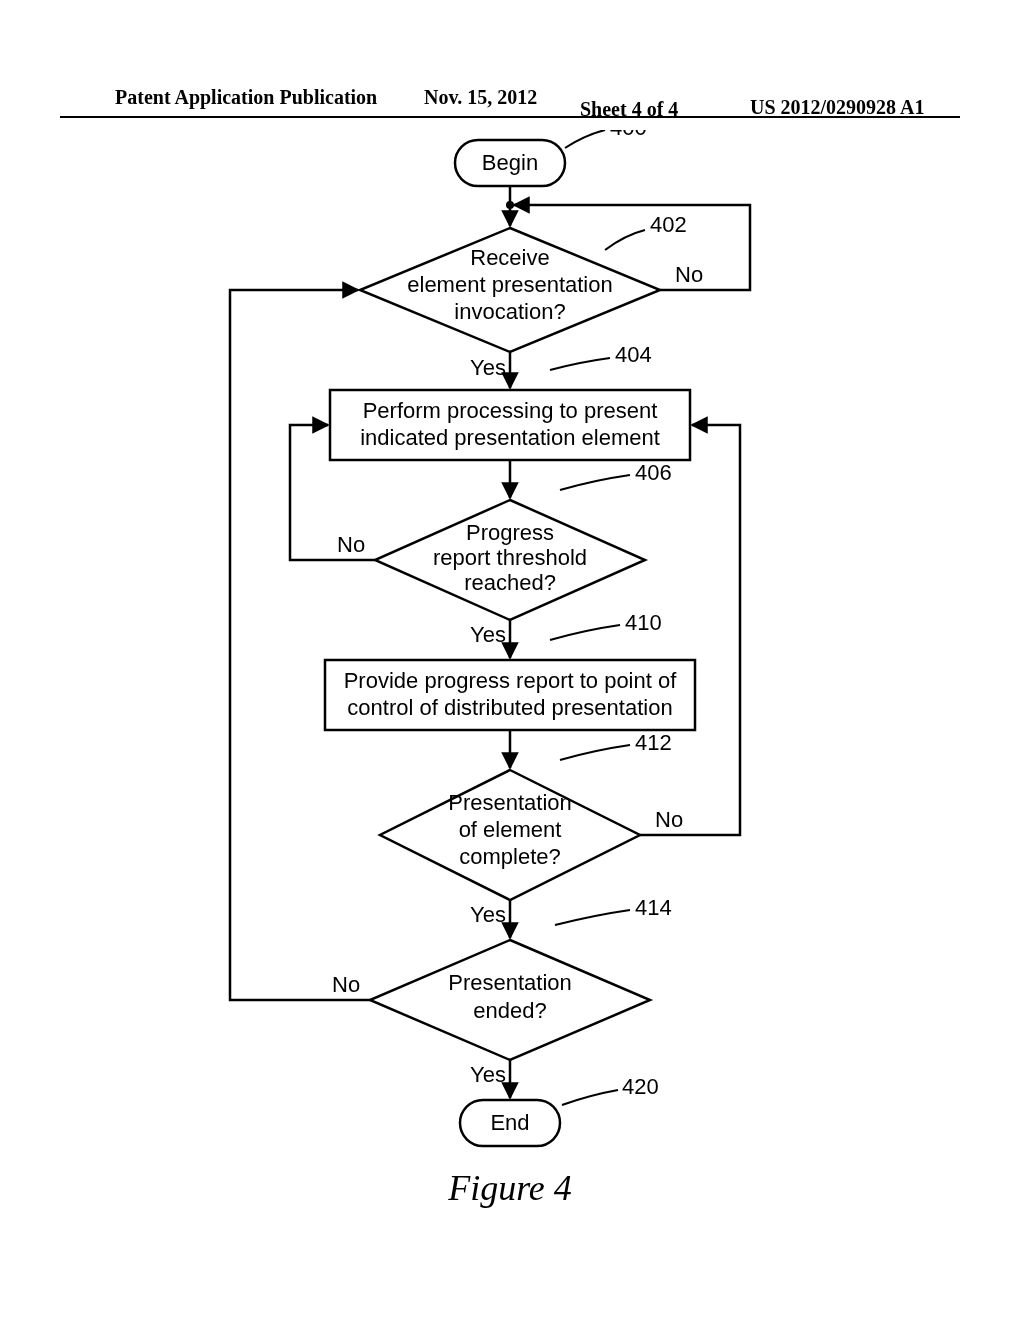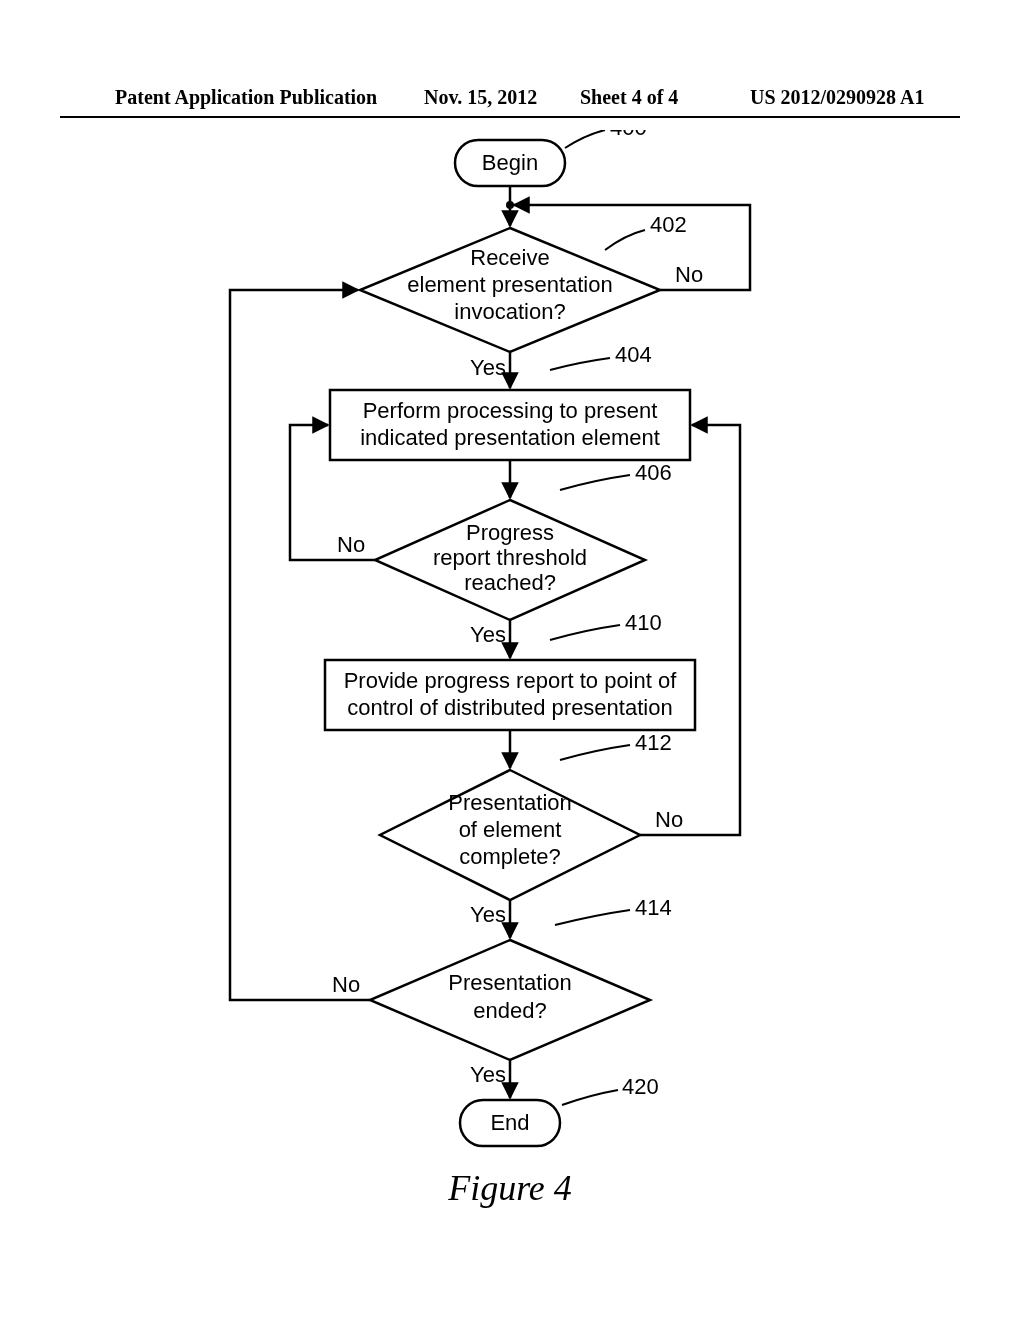--- a/index.html
+++ b/index.html
@@ -15,22 +15,22 @@
     position: absolute;
     top: 86px;
     left: 0;
     width: 1024px;
     font-weight: bold;
     font-size: 20px;
   }
   .header span { position: absolute; }
   .h-left   { left: 115px; text-align: center; }
   .h-center { left: 424px; }
-  .h-sheet  { left: 580px; }
-  .h-right  { left: 750px; }
+  .h-sheet  { left: 580px; margin-top: 12px; }
+  .h-right  { left: 750px; margin-top: 10px; }
   .rule {
     position: absolute;
     top: 116px;
     left: 60px;
     width: 900px;
     height: 2px;
     background: #000;
   }
   svg.flow {
     position: absolute;

